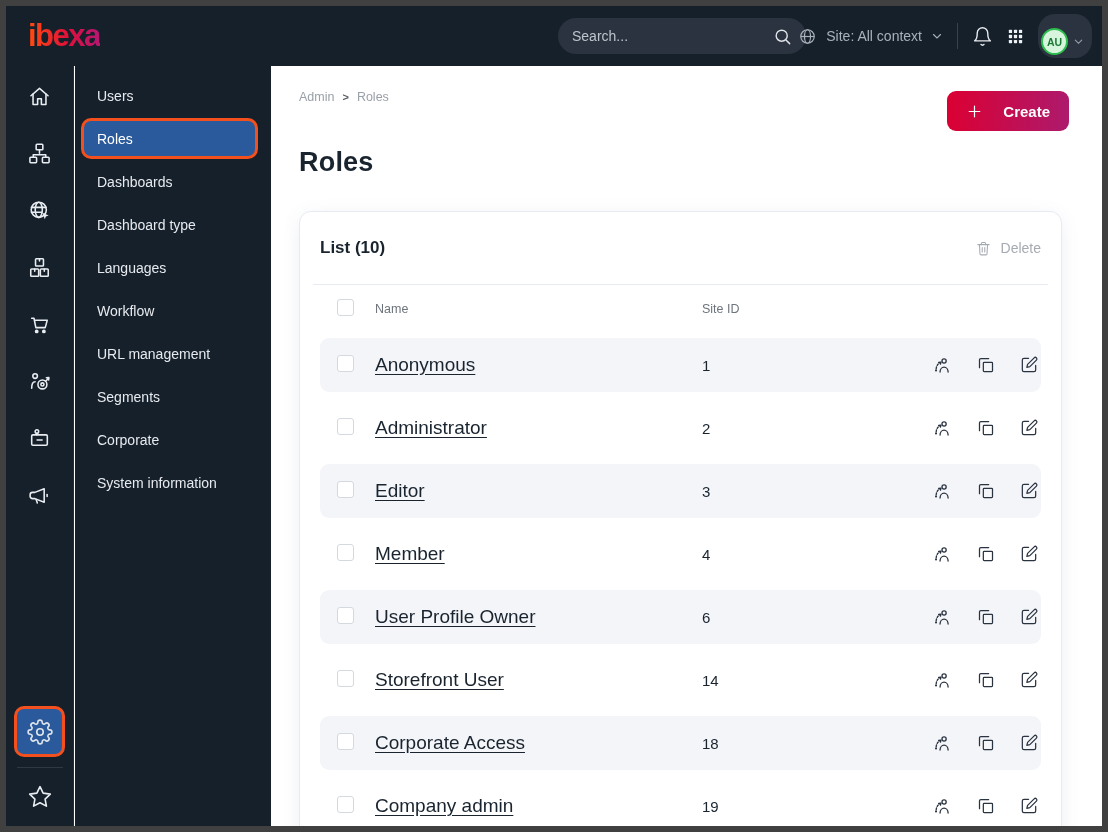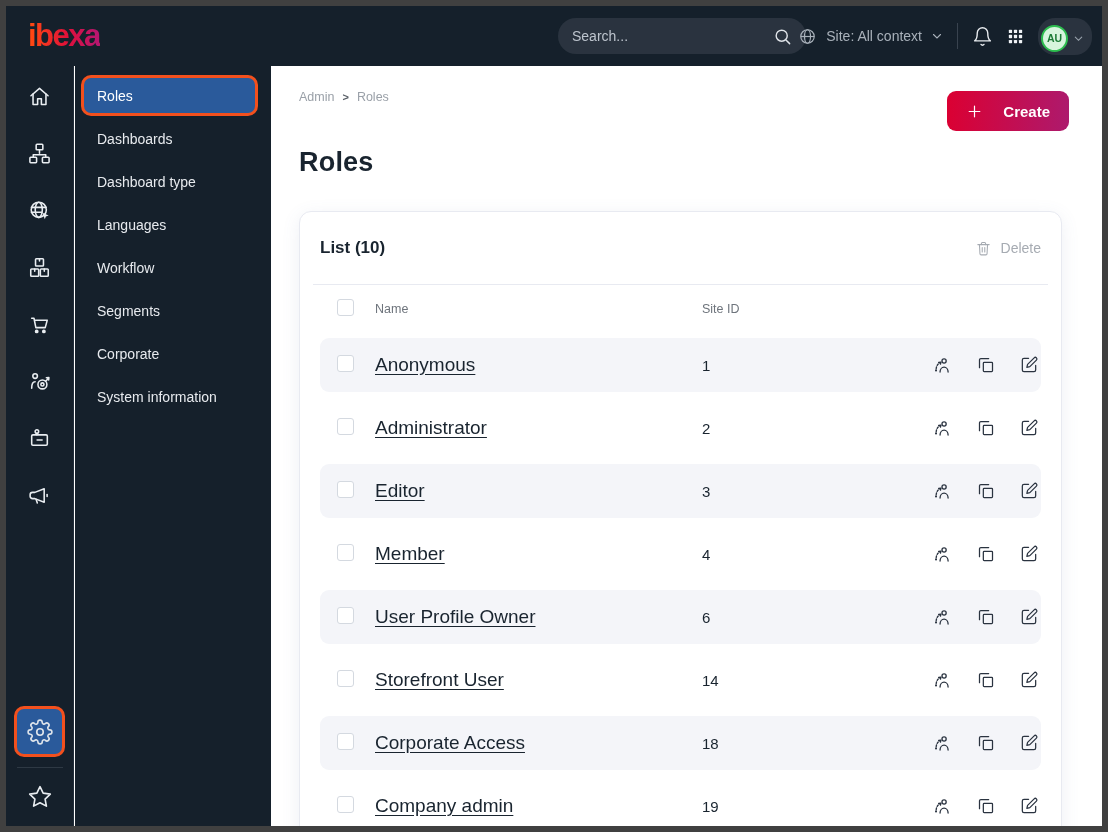--- a/index.html
+++ b/index.html
@@ -13,21 +13,21 @@
           background:linear-gradient(90deg,#ff4713 5%,#e0103a 55%,#b9166e 95%);
           -webkit-background-clip:text; background-clip:text; color:transparent; }
   .search { position:absolute; left:552px; top:12px; width:248px; height:36px; background:#2a333f;
             border-radius:18px; display:flex; align-items:center; padding:0 14px; }
   .search input { flex:1; background:transparent; border:none; outline:none; color:#c3cad2; font-size:14px; }
   .search input::placeholder { color:#bdc4cd; opacity:1; }
   .topbar-right { position:absolute; right:10px; top:0; height:60px; display:flex; align-items:center; gap:14px; }
   .site-selector { display:flex; align-items:center; gap:9px; color:#a9b1ba; font-size:14px; cursor:pointer; }
   .v-divider { width:1px; height:26px; background:#39434f; }
   .icon-btn { display:flex; align-items:center; justify-content:center; cursor:pointer; }
-  .avatar-pill { display:flex; align-items:center; gap:5px; background:#2a333f; border-radius:17px; padding:7px 8px 3px 3px; cursor:pointer; }
+  .avatar-pill { display:flex; align-items:center; gap:5px; background:#2a333f; border-radius:17px; padding:14px 8px 3px 3px; cursor:pointer; }
   .avatar { width:27px; height:27px; border-radius:50%; background:#d7f5dd; border:2px solid #2dbd4f;
             display:flex; align-items:center; justify-content:center; font-size:10.5px; font-weight:bold; color:#1a7a34; }
 
   
   .rail { position:absolute; top:60px; left:0; bottom:0; width:68px; background:#15202b; border-right:1px solid #232e3a;
           display:flex; flex-direction:column; align-items:center; padding-top:2px; }
   .rail-item { width:68px; height:57px; display:flex; align-items:center; justify-content:center; cursor:pointer; }
   .rail-bottom { margin-top:auto; display:flex; flex-direction:column; align-items:center; padding-bottom:6px; }
   .settings-tile { width:51px; height:51px; border:3px solid #f3501d; border-radius:10px; background:#2a5a9b;
                    display:flex; align-items:center; justify-content:center; cursor:pointer; }
@@ -206,20 +206,23 @@
       <div class="rail-divider"></div>
       <div class="star-item">
         <svg width="26" height="26" viewBox="0 0 24 24" fill="none" stroke="#e9edf1" stroke-width="1.5" stroke-linejoin="round">
             <polygon points="12 2.5 14.9 8.4 21.5 9.3 16.7 13.9 17.9 20.4 12 17.3 6.1 20.4 7.3 13.9 2.5 9.3 9.1 8.4"></polygon>
           </svg>
       </div>
     </div>
   </aside>
 
   <nav class="menu">
+    <div class="menu-item">
+        <span class="menu-label">Users</span>
+      </div>
 
     <div class="menu-item active">
         <span class="menu-label">Roles</span>
       </div>
 
     <div class="menu-item">
         <span class="menu-label">Dashboards</span>
       </div>
 
     <div class="menu-item">
@@ -227,20 +230,23 @@
       </div>
 
     <div class="menu-item">
         <span class="menu-label">Languages</span>
       </div>
 
     <div class="menu-item">
         <span class="menu-label">Workflow</span>
       </div>
 
+    <div class="menu-item">
+        <span class="menu-label">URL management</span>
+      </div>
 
     <div class="menu-item">
         <span class="menu-label">Segments</span>
       </div>
 
     <div class="menu-item">
         <span class="menu-label">Corporate</span>
       </div>
 
 

